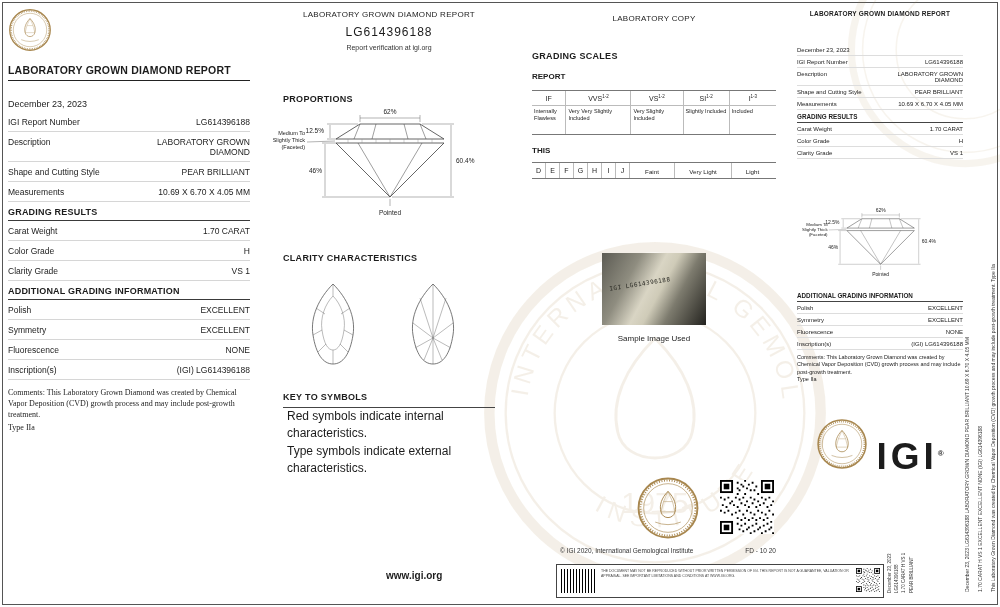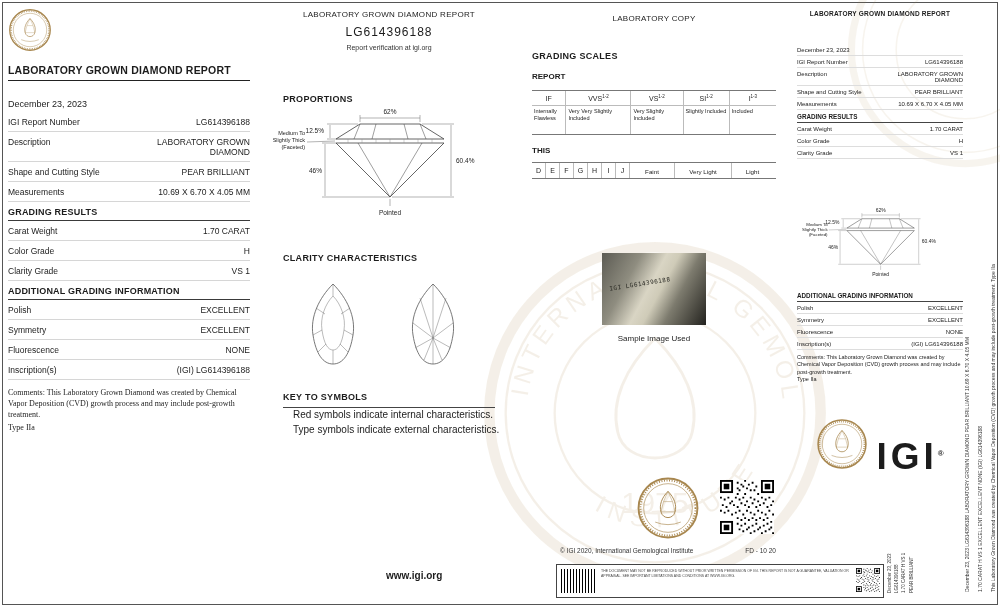--- a/index.html
+++ b/index.html
@@ -32,21 +32,21 @@
   
   .p-mid{left:258px;top:10px;width:262px;height:585px;}
   .m-head{text-align:center;}
   .m-title{font-size:8px;letter-spacing:.3px;}
   .m-num{font-size:12px;letter-spacing:1px;margin-top:6px;}
   .m-verify{font-size:7px;margin-top:5px;color:#333;}
   .m-sec{position:absolute;left:25px;font-weight:bold;font-size:9px;letter-spacing:.3px;}
   .m-sec.u{border-bottom:1px solid #444;width:212px;padding-bottom:5px;}
   .prop-svg{position:absolute;left:0;top:92px;width:262px;height:125px;}
   .pear-svg{position:absolute;left:0;top:268px;width:262px;height:92px;}
-  .key-lines{position:absolute;left:29px;top:398px;font-size:10px;line-height:1.45;margin-left:6px;}
+  .key-lines{position:absolute;left:29px;top:398px;font-size:12px;line-height:1.45;}
 
   
   .p-scales{left:532px;top:10px;width:244px;height:585px;}
   .s-title{text-align:center;font-size:8px;line-height:1.35;letter-spacing:.3px;margin-top:4px;}
   .s-h1{font-weight:bold;font-size:9px;letter-spacing:.3px;margin-top:26px;}
   .s-h2{font-weight:bold;font-size:8px;margin-top:11px;}
   .cl-table{display:flex;border-top:1px solid #777;border-bottom:1px solid #777;margin-top:9px;}
   .cl-col + .cl-col{border-left:1px solid #bbb;}
   .cl-grade{font-size:7px;text-align:center;padding:3px 1px;border-bottom:1px solid #bbb;}
   .cl-grade sup{font-size:4.5px;}

